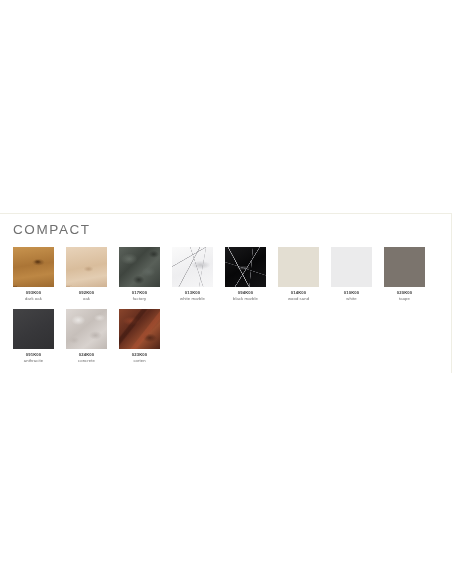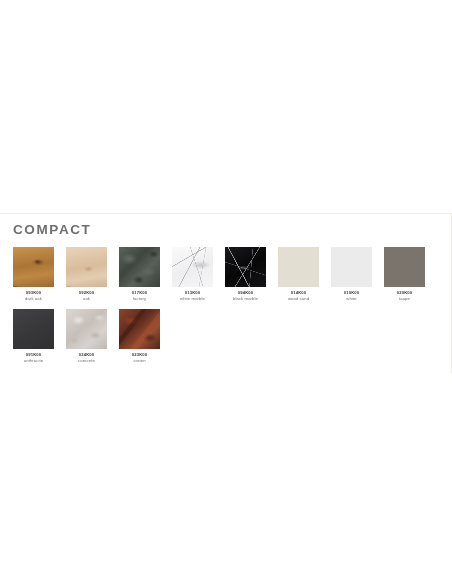--- a/index.html
+++ b/index.html
@@ -25,21 +25,21 @@
     box-sizing: border-box;
     border-top: 1px solid #efeee4;
     border-right: 1px solid #efeee4;
     background: #ffffff;
   }
 
   #panel-title {
     margin: 0;
     padding: 9px 0 0 13px;
     font-size: 13.5px;
-    font-weight: 700;
+    font-weight: 400;
     letter-spacing: 1.6px;
     color: #6f6f6f;
     line-height: 1.1;
   }
 
   
   .swatch-grid {
     padding: 9px 0 0 13px;
     display: flex;
     flex-wrap: wrap;

